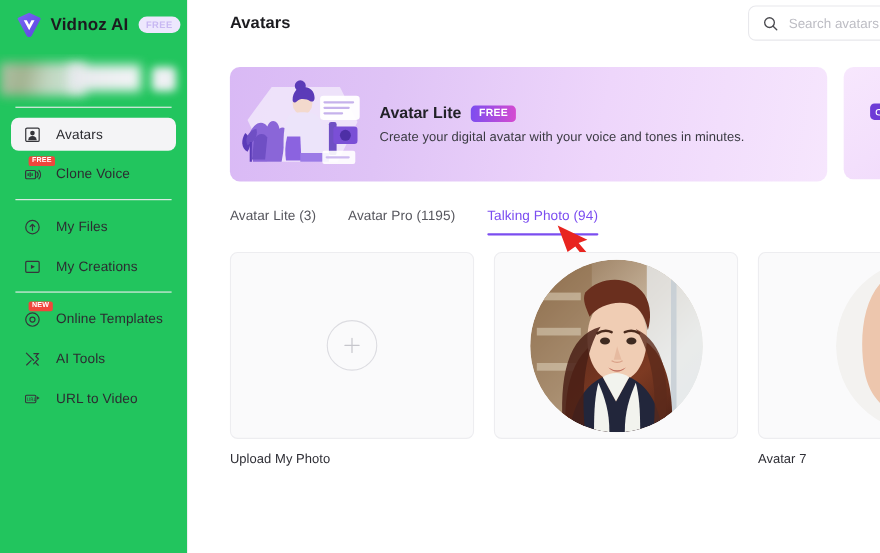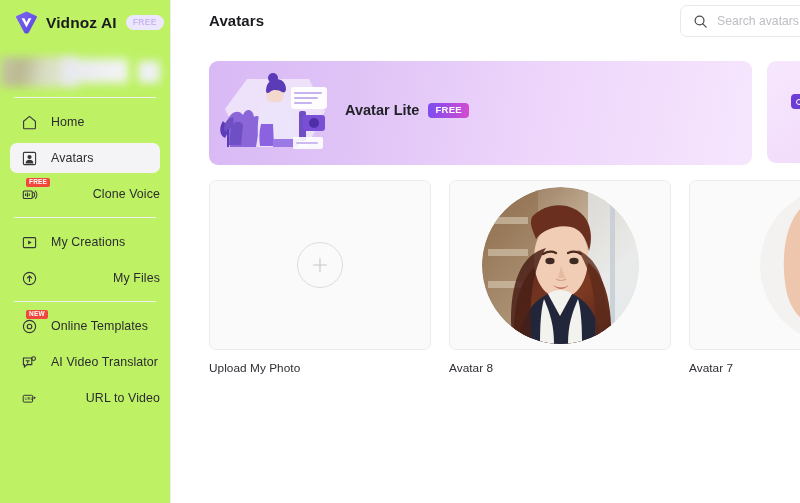--- a/index.html
+++ b/index.html
@@ -8,21 +8,21 @@
     overflow: hidden;
     background: #ffffff;
     font-family: "Liberation Sans", sans-serif;
     -webkit-font-smoothing: antialiased;
   }
   .app { position: relative; width: 800px; height: 503px; display: flex; }
 
   
   .sidebar {
     width: 171px; height: 503px;
-    background: #bef264;
+    background: #22c55e;
     border-right: 1px solid #eeeef1;
     position: relative;
     flex: 0 0 171px;
   }
   .brand {
     height: 45px;
     display: flex; align-items: center;
     padding-left: 14px;
     gap: 7px;
   }
@@ -61,21 +61,21 @@
 
   .nav-group { padding: 9px 10px 8px; }
   .nav-item {
     display: flex; align-items: center;
     height: 30px; border-radius: 7px;
     padding-left: 11px; gap: 13px;
     position: relative;
     cursor: pointer;
     margin-bottom: 6px;
   }
-  .nav-item:last-child { margin-bottom: 0; justify-content: space-between; }
+  .nav-item:last-child { margin-bottom: 0; }
   .nav-item.active { background: #f4f4f6; }
   .nav-icon {
     width: 17px; height: 17px; flex: 0 0 17px;
     display: flex; align-items: center; justify-content: center;
     position: relative; color: #35353a;
   }
   .nav-icon svg { display: block; }
   .nav-label { font-size: 12.4px; color: #2c2c31; letter-spacing: .1px; }
   .tag {
     position: absolute; top: -8px; left: 5px;
@@ -210,28 +210,20 @@
     </div>
 
     <div class="profile-blur">
       <div class="pb1"></div>
       <div class="pb2"></div>
       <div class="pb3"></div>
     </div>
     <div class="sb-divider"></div>
 
     <nav class="nav-group">
-      <div class="nav-item">
-        <span class="nav-icon">
-          <svg viewBox="0 0 17 17" width="17" height="17" fill="none" stroke="currentColor" stroke-width="1.1">
-            <path d="M2.6 7.2 L8.5 2.4 L14.4 7.2 V14 a.7.7 0 0 1-.7.7 H3.3 a.7.7 0 0 1-.7-.7 Z"></path>
-          </svg>
-        </span>
-        <span class="nav-label">Home</span>
-      </div>
       <div class="nav-item active">
         <span class="nav-icon">
           <svg viewBox="0 0 17 17" width="17" height="17">
             <rect x="2.4" y="2.4" width="12.2" height="12.2" rx="1.2" fill="none" stroke="currentColor" stroke-width="1.1"></rect>
             <circle cx="8.5" cy="7" r="2.1" fill="currentColor"></circle>
             <path d="M4.6 13.6 a3.9 3.9 0 0 1 7.8 0 Z" fill="currentColor"></path>
           </svg>
         </span>
         <span class="nav-label">Avatars</span>
       </div>
@@ -248,59 +240,59 @@
         <span class="nav-label">Clone Voice</span>
       </div>
     </nav>
 
     <div class="sb-divider"></div>
 
     <nav class="nav-group">
       <div class="nav-item">
         <span class="nav-icon">
           <svg viewBox="0 0 17 17" width="17" height="17" fill="none" stroke="currentColor" stroke-width="1.1">
+            <circle cx="8.5" cy="8.5" r="6.1"></circle>
+            <path d="M8.5 11.4 V5.9 M6.4 8 L8.5 5.9 L10.6 8" stroke-linecap="round" stroke-linejoin="round"></path>
+          </svg>
+        </span>
+        <span class="nav-label">My Files</span>
+      </div>
+      <div class="nav-item">
+        <span class="nav-icon">
+          <svg viewBox="0 0 17 17" width="17" height="17" fill="none" stroke="currentColor" stroke-width="1.1">
             <rect x="2.4" y="3.6" width="12.2" height="10" rx="1"></rect>
             <path d="M7.1 6.6 l3.6 2 l-3.6 2 Z" fill="currentColor" stroke="none"></path>
           </svg>
         </span>
         <span class="nav-label">My Creations</span>
-      </div>
-      <div class="nav-item">
-        <span class="nav-icon">
-          <svg viewBox="0 0 17 17" width="17" height="17" fill="none" stroke="currentColor" stroke-width="1.1">
-            <circle cx="8.5" cy="8.5" r="6.1"></circle>
-            <path d="M8.5 11.4 V5.9 M6.4 8 L8.5 5.9 L10.6 8" stroke-linecap="round" stroke-linejoin="round"></path>
-          </svg>
-        </span>
-        <span class="nav-label">My Files</span>
       </div>
     </nav>
 
     <div class="sb-divider"></div>
 
     <nav class="nav-group">
       <div class="nav-item">
         <span class="nav-icon">
           <svg viewBox="0 0 17 17" width="17" height="17" fill="none" stroke="currentColor" stroke-width="1.1">
             <circle cx="8.5" cy="8.5" r="6.1"></circle>
               <circle cx="8.5" cy="8.5" r="2.3"></circle>
           </svg>
           <span class="tag">NEW</span>
         </span>
         <span class="nav-label">Online Templates</span>
       </div>
       <div class="nav-item">
         <span class="nav-icon">
-          <svg viewBox="0 0 17 17" width="17" height="17" fill="none" stroke="currentColor" stroke-width="1.1">
-            <path d="M2.4 4 h8.4 v6.6 H6 L3.4 13 v-2.4 H2.4 Z"></path>
-            <path d="M5.1 6.7 h3.2 M6.7 6.7 v2.4" stroke-linecap="round"></path>
-            <circle cx="12.6" cy="4.6" r="1.9"></circle>
-          </svg>
-        </span>
-        <span class="nav-label">AI Video Translator</span>
+          <svg viewBox="0 0 17 17" width="17" height="17" fill="none" stroke="currentColor" stroke-width="1.1" stroke-linecap="round">
+            <path d="M3 3 L9.5 9.5 M9.8 3.4 L13.8 3.4 L11.6 6 L13.9 8.4 L9.6 12.8"></path>
+            <path d="M3.2 13.8 L7.2 9.8"></path>
+              <path d="M11.4 11.6 L13.8 14"></path>
+          </svg>
+        </span>
+        <span class="nav-label">AI Tools</span>
       </div>
       <div class="nav-item">
         <span class="nav-icon">
           <svg viewBox="0 0 17 17" width="17" height="17" fill="none" stroke="currentColor" stroke-width="1">
             <rect x="2.2" y="5.3" width="9.4" height="6.8" rx="1"></rect>
             <text x="3.4" y="10.2" font-size="4.3" fill="currentColor" stroke="none" font-family="DejaVu Sans">URL</text>
             <path d="M12.6 6.2 l2.4 1.6 l-2.4 1.6 Z" fill="currentColor" stroke="none"></path>
           </svg>
         </span>
         <span class="nav-label">URL to Video</span>
@@ -348,32 +340,43 @@
               <path d="M6 52 c-4 6-4 14 2 17 c4-6 3-13-2-17z" fill="#5b3bb8"></path>
               <path d="M16 48 c-7 2-11 9-8 15 c6-2 10-9 8-15z" fill="#6f4fc4"></path>
               <path d="M11 60 v18" stroke="#5b3bb8" stroke-width="2"></path>
             </svg>
           </span>
           <div class="banner-text">
             <div class="banner-title-row">
               <span class="banner-title">Avatar Lite</span>
               <span class="badge-free">FREE</span>
             </div>
+            <div class="banner-sub">Create your digital avatar with your voice and tones in minutes.</div>
           </div>
         </div>
 
         <div class="banner2">
           <span class="b2-txt"></span>
           <span class="b2-icon">
             <span class="b2-icon-inner"></span>
           </span>
 
         </div>
       </div>
 
+      <div class="tabs">
+        <div class="tab">Avatar Lite (3)</div>
+        <div class="tab">Avatar Pro (1195)</div>
+        <div class="tab active">Talking Photo (94)</div>
+        <span class="arrow-annot">
+          <svg viewBox="0 0 58 42" width="58" height="42">
+            <path d="M3 9 L30 22 L22 25 L35 40 L30 42 L19 28 L12 33 Z" fill="#e8241f"></path>
+          </svg>
+        </span>
+      </div>
 
 
       <div class="cards">
 
         <div class="card">
           <div class="card-media">
             <span class="plus-circle">
               <svg viewBox="0 0 24 24" width="22" height="22" fill="none" stroke="currentColor" stroke-width="1.2">
                 <path d="M12 5 V19 M5 12 H19" stroke-linecap="round"></path>
               </svg>
@@ -422,21 +425,20 @@
                   <path d="M66 107 l12 22 l12-22 c-4-3-8-4-12-4 c-4 0-8 1-12 4z" fill="#f2f3ee"></path>
                   <path d="M62 112 c6 14 10 26 10 45 h-14 c0-20 1-34 4-45z" fill="#f2f3ee"></path>
                   <path d="M96 112 c-6 14-10 26-10 45 h14 c0-20-1-34-4-45z" fill="#f2f3ee"></path>
                   <path d="M30 157 c-4-50 4-88 34-96 c-14 22-18 56-14 96z" fill="#4a2016" opacity=".85"></path>
                   <path d="M122 157 c6-48 0-82-26-94 c14 22 20 54 16 94z" fill="#5d2a1c" opacity=".8"></path>
                   <path d="M74 92 q5 3 10 0" stroke="#d9a188" stroke-width="1.2" fill="none"></path>
                 </g>
               </svg>
             </span>
           </div>
-          <div class="card-label">Avatar 8</div>
         </div>
 
         <div class="card">
           <div class="card-media">
             <span class="avatar-circle shift">
               <svg viewBox="0 0 157 157" width="157" height="157">
                 <defs>
                   <clipPath id="c7">
                       <circle cx="78.5" cy="78.5" r="78.5"></circle>
                     </clipPath>

